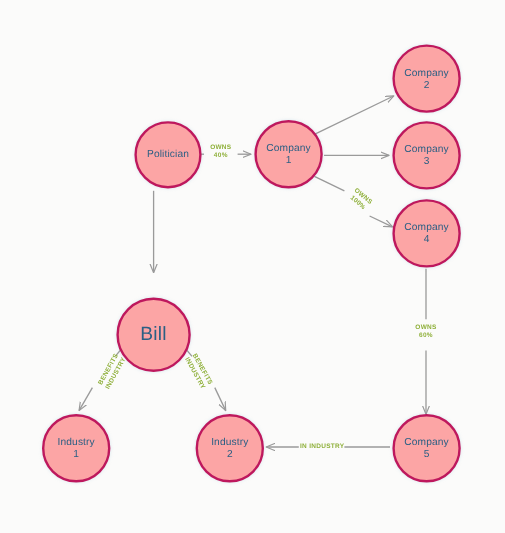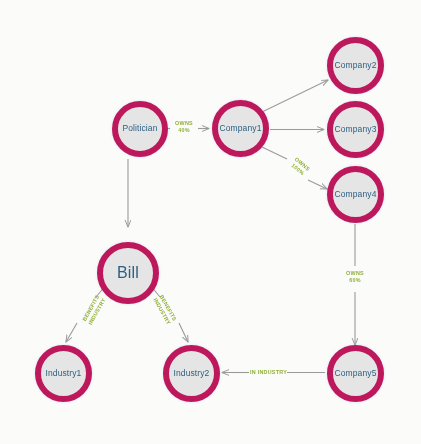--- a/index.html
+++ b/index.html
@@ -23,23 +23,24 @@
     position: absolute;
     left: 0;
     top: 0;
     width: 421px;
     height: 444px;
   }
   .node {
     position: absolute;
     box-sizing: border-box;
     border-radius: 50%;
-    background: #e5e5e5;
-    border: 6px solid #be185d;
+    background: #fca5a5;
+    border: 2px solid #be185d;
     display: flex;
+    flex-direction: column;
     align-items: center;
     justify-content: center;
     color: #2b5f84;
     line-height: 1.08;
     text-align: center;
     letter-spacing: 0.1px;
     box-shadow: 0 0 3px rgba(150,190,215,0.35);
   }
   .node .l1 { display: block; }
   .node .l2 { display: block; }
@@ -113,21 +114,21 @@
   <div class="node small" style="left:327px; top:101px; width:57px; height:57px;">
     <span class="l1">Company</span>
     <span class="l2">3</span>
   </div>
 
   <div class="node small" style="left:327px; top:166px; width:57px; height:57px;">
     <span class="l1">Company</span>
     <span class="l2">4</span>
   </div>
 
-  <div class="node big" style="left:97px; top:242px; width:62px; height:62px;">
+  <div class="node big" style="left:97px; top:248px; width:62px; height:62px;">
     <span class="l1">Bill</span>
   </div>
 
   <div class="node small" style="left:327px; top:345px; width:57px; height:57px;">
     <span class="l1">Company</span>
     <span class="l2">5</span>
   </div>
 
   <div class="node small" style="left:35px; top:345px; width:57px; height:57px;">
     <span class="l1">Industry</span>

